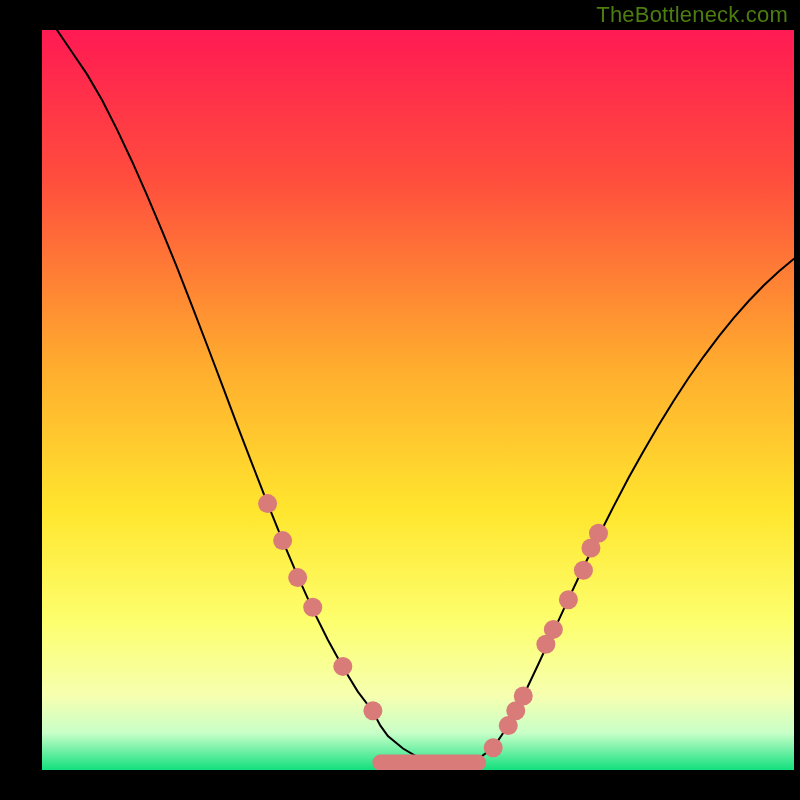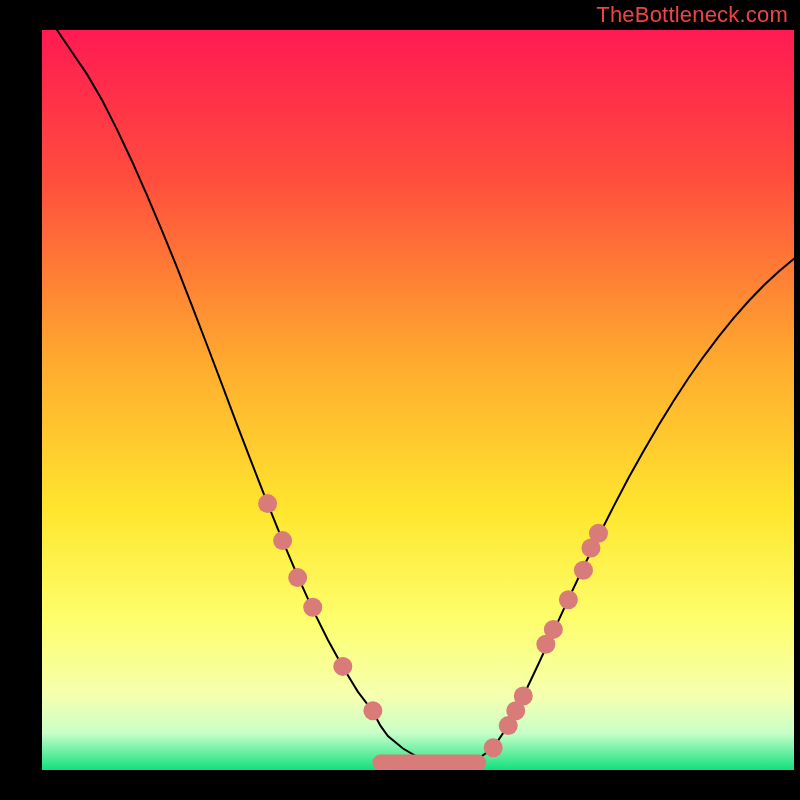--- a/index.html
+++ b/index.html
@@ -27,21 +27,21 @@
     position: absolute;
     left: 0;
     top: 0;
     width: 100%;
     height: 100%;
   }
   .watermark {
     position: absolute;
     top: 2px;
     right: 12px;
-    color: #ef4444;
+    color: #4d7c0f;
     font-size: 22px;
     font-weight: 400;
     letter-spacing: 0.2px;
   }
   svg.overlay {
     position: absolute;
     left: 0;
     top: 0;
   }
 </style>

